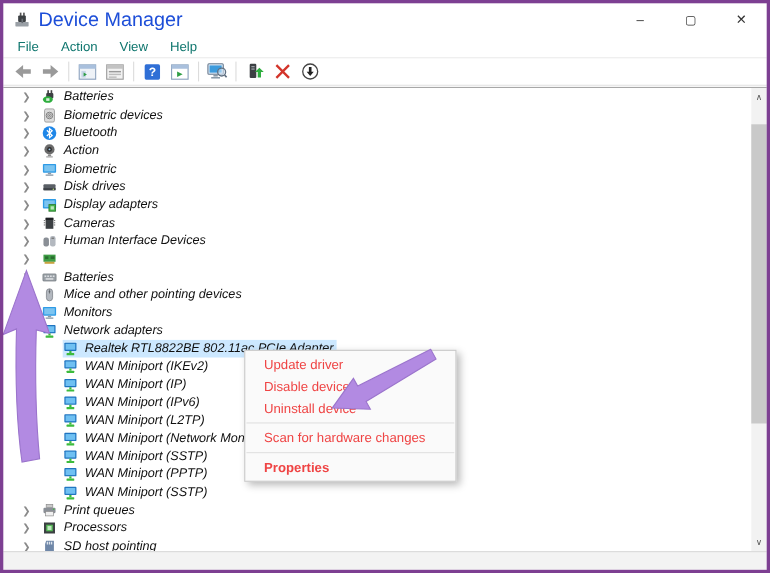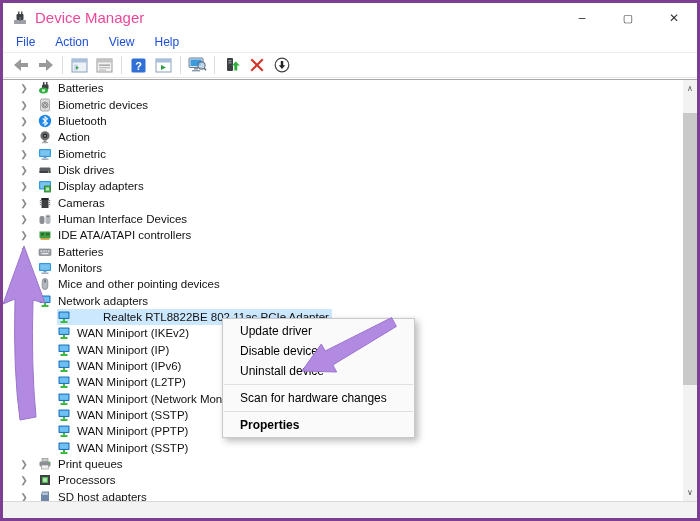--- a/index.html
+++ b/index.html
@@ -4,59 +4,59 @@
 <style>
   * { margin:0; padding:0; box-sizing:border-box; }
   html,body { background:#fff; }
   body { font-family:"Liberation Sans", sans-serif; }
   #frame { position:relative; width:700px; height:521px; background:#fff; overflow:hidden; }
   #border-overlay { position:absolute; inset:0; border:3px solid #7d3f92; z-index:60; pointer-events:none; }
 
   
   #titlebar { position:absolute; left:3px; top:3px; right:3px; height:30px; background:#fff; }
   #title-icon { position:absolute; left:9px; top:7px; width:16px; height:16px; }
-  #window-title { position:absolute; left:32px; top:0; line-height:30px; font-size:15px; color:#ec4899; }
+  #window-title { position:absolute; left:32px; top:0; line-height:30px; font-size:18px; color:#1d4ed8; }
   #win-controls { position:absolute; right:0; top:0; height:30px; display:flex; }
   .win-btn { width:46px; height:30px; display:flex; align-items:center; justify-content:center; font-size:12px; color:#333; }
 
   
   #menubar { position:absolute; left:3px; top:33px; right:3px; height:19px; display:flex; align-items:center; padding-left:3px; }
-  .menu-item { font-size:12px; color:#1d4ed8; padding:0 10px; line-height:19px; }
+  .menu-item { font-size:12px; color:#0f766e; padding:0 10px; line-height:19px; }
   #menubar-line { position:absolute; left:3px; right:3px; top:52px; height:1px; background:#ececec; }
 
   
   #toolbar { position:absolute; left:3px; top:53px; right:3px; height:24px; display:flex; align-items:center; padding-left:5px; }
   .tb-icon { width:19px; height:19px; display:flex; align-items:center; justify-content:center; margin:0 3px; }
   .tb-sep { width:1px; height:18px; background:#dcdcdc; margin:0 4px; }
   #toolbar-line { position:absolute; left:3px; right:3px; top:77px; height:1px; background:#e3e3e3; }
   #panel-top-line { position:absolute; left:3px; right:3px; top:79px; height:1px; background:#a8a8a8; }
 
   
   #tree { position:absolute; left:3px; top:80px; width:680px; height:421px; overflow:hidden; z-index:5; }
   .row { height:16.35px; display:flex; align-items:center; white-space:nowrap; }
   .chev { width:10px; margin-left:16px; font-size:9px; color:#8a8a8a; display:flex; align-items:center; justify-content:center; }
   .chev.expanded { transform:rotate(90deg); }
-  .row-content { display:flex; align-items:center; margin-left:9px; padding:1px 3px 1px 0; }
+  .row-content { display:flex; align-items:center; margin-left:9px; padding:1px 3px 1px 0;font-style:italic; }
   .lvl1 .row-content { margin-left:54px; }
-  .row.selected .row-content { background:#cce8ff;gap:26px; }
+  .row.selected .row-content { background:#cce8ff; }
   .ticon { width:14px; height:14px; flex:0 0 14px; }
   .tlabel { margin-left:6px; font-size:11.5px; color:#111; }
 
   
   #scrollbar { position:absolute; right:3px; top:80px; width:14px; height:421px; background:#f2f2f2; z-index:6; }
   .sb-btn { position:absolute; left:0; width:14px; height:17px; display:flex; align-items:center; justify-content:center; font-size:8px; color:#555; }
   #sb-up { top:0; } #sb-down { bottom:0; }
   #sb-thumb { position:absolute; left:0; top:33px; width:14px; height:272px; background:#c9c9c9; }
 
   
   #statusbar { position:absolute; left:3px; right:3px; bottom:3px; height:17px; background:#f3f3f3; border-top:1px solid #dadada; z-index:7; }
 
   
   #context-menu { position:absolute; left:222px; top:318px; width:193px; background:#fafafa; border:1px solid #c9c9c9; box-shadow:3px 3px 7px rgba(0,0,0,0.28); padding:2px 0; z-index:30; }
-  .cm-item { height:20px; line-height:20px; padding-left:17px; font-size:12px; color:#000000; }
+  .cm-item { height:20px; line-height:20px; padding-left:17px; font-size:12px; color:#ef4444; }
   .cm-item.bold { font-weight:bold; }
   .cm-sep { height:1px; background:#e0e0e0; margin:3px 1px; }
 
   
   #annotations { position:absolute; inset:0; z-index:40; pointer-events:none; }
 </style>
 </head>
 <body>
 
 <div id="frame">
@@ -278,61 +278,60 @@
       </div>
       <div class="row lvl0">
         <span class="chev">❯</span>
         <span class="row-content">
           <span class="ticon"><svg width="14" height="14" viewBox="0 0 14 14">
               <rect x="1.5" y="3.5" width="11" height="6.5" fill="#3f9d46"></rect>
               <rect x="2.5" y="10" width="9" height="1.8" fill="#c9a23f"></rect>
               <rect x="3" y="5" width="3" height="2.5" fill="#2a6e2f"></rect>
               <rect x="8" y="5" width="3.5" height="2.5" fill="#2a6e2f"></rect>
             </svg></span>
-          <span class="tlabel">IDE ATA/ATAPI controllers</span>
         </span>
       </div>
       <div class="row lvl0">
         <span class="chev">❯</span>
         <span class="row-content">
           <span class="ticon"><svg width="14" height="14" viewBox="0 0 14 14">
               <rect x="1" y="4" width="12" height="6.5" rx="0.8" fill="#9aa0a6" stroke="#6f757c" stroke-width="0.6"></rect>
               <rect x="2.5" y="5.5" width="1.5" height="1.2" fill="#e8eaed"></rect>
               <rect x="5" y="5.5" width="1.5" height="1.2" fill="#e8eaed"></rect>
               <rect x="7.5" y="5.5" width="1.5" height="1.2" fill="#e8eaed"></rect>
               <rect x="10" y="5.5" width="1.5" height="1.2" fill="#e8eaed"></rect>
               <rect x="3.5" y="8" width="7" height="1.2" fill="#e8eaed"></rect>
             </svg></span>
           <span class="tlabel">Batteries</span>
         </span>
       </div>
       <div class="row lvl0">
         <span class="chev">❯</span>
         <span class="row-content">
           <span class="ticon"><svg width="14" height="14" viewBox="0 0 14 14">
+              <rect x="4.2" y="1.5" width="5.6" height="11" rx="2.8" fill="#b3b8bf" stroke="#7b8087" stroke-width="0.7"></rect>
+              <line x1="7" y1="1.8" x2="7" y2="6" stroke="#7b8087" stroke-width="0.8"></line>
+              <rect x="6.3" y="3" width="1.4" height="2.2" rx="0.7" fill="#5f6469"></rect>
+            </svg></span>
+          <span class="tlabel">Mice and other pointing devices</span>
+        </span>
+      </div>
+      <div class="row lvl0">
+        <span class="chev">❯</span>
+        <span class="row-content">
+          <span class="ticon"><svg width="14" height="14" viewBox="0 0 14 14">
               <rect x="1" y="2" width="12" height="8" rx="0.8" fill="#2e9be6"></rect>
               <rect x="2.2" y="3.2" width="9.6" height="5.6" fill="#7cc4f0"></rect>
               <rect x="5.5" y="10" width="3" height="1.4" fill="#8a9aa8"></rect>
               <rect x="3.5" y="11.6" width="7" height="1.2" fill="#8a9aa8"></rect>
             </svg></span>
           <span class="tlabel">Monitors</span>
         </span>
       </div>
       <div class="row lvl0">
-        <span class="chev">❯</span>
-        <span class="row-content">
-          <span class="ticon"><svg width="14" height="14" viewBox="0 0 14 14">
-              <rect x="4.2" y="1.5" width="5.6" height="11" rx="2.8" fill="#b3b8bf" stroke="#7b8087" stroke-width="0.7"></rect>
-              <line x1="7" y1="1.8" x2="7" y2="6" stroke="#7b8087" stroke-width="0.8"></line>
-              <rect x="6.3" y="3" width="1.4" height="2.2" rx="0.7" fill="#5f6469"></rect>
-            </svg></span>
-          <span class="tlabel">Mice and other pointing devices</span>
-        </span>
-      </div>
-      <div class="row lvl0">
         <span class="chev expanded">❯</span>
         <span class="row-content">
           <span class="ticon"><svg width="14" height="14" viewBox="0 0 14 14">
               <rect x="1.5" y="1.5" width="11" height="7.5" rx="0.8" fill="#1f74c0"></rect>
               <rect x="2.6" y="2.6" width="8.8" height="5.3" fill="#6fc0f2"></rect>
               <rect x="6" y="9" width="2" height="2" fill="#3dbb3d"></rect>
               <rect x="3.5" y="11" width="7" height="2" rx="0.5" fill="#3dbb3d"></rect>
             </svg></span>
           <span class="tlabel">Network adapters</span>
         </span>
@@ -461,21 +460,21 @@
       </div>
       <div class="row lvl0">
         <span class="chev">❯</span>
         <span class="row-content">
           <span class="ticon"><svg width="14" height="14" viewBox="0 0 14 14">
               <path d="M4 1.5 L11 1.5 L11 12.5 L3 12.5 L3 4.5 Z" fill="#6f87a8"></path>
               <rect x="4.5" y="2.5" width="1.2" height="2.5" fill="#dfe6ee"></rect>
               <rect x="6.4" y="2.5" width="1.2" height="2.5" fill="#dfe6ee"></rect>
               <rect x="8.3" y="2.5" width="1.2" height="2.5" fill="#dfe6ee"></rect>
             </svg></span>
-          <span class="tlabel">SD host adapters</span>
+          <span class="tlabel">SD host pointing</span>
         </span>
       </div>
     </div>
 
   <div id="scrollbar">
     <div id="sb-up" class="sb-btn">∧</div>
     <div id="sb-thumb"></div>
     <div id="sb-down" class="sb-btn">∨</div>
   </div>
 

